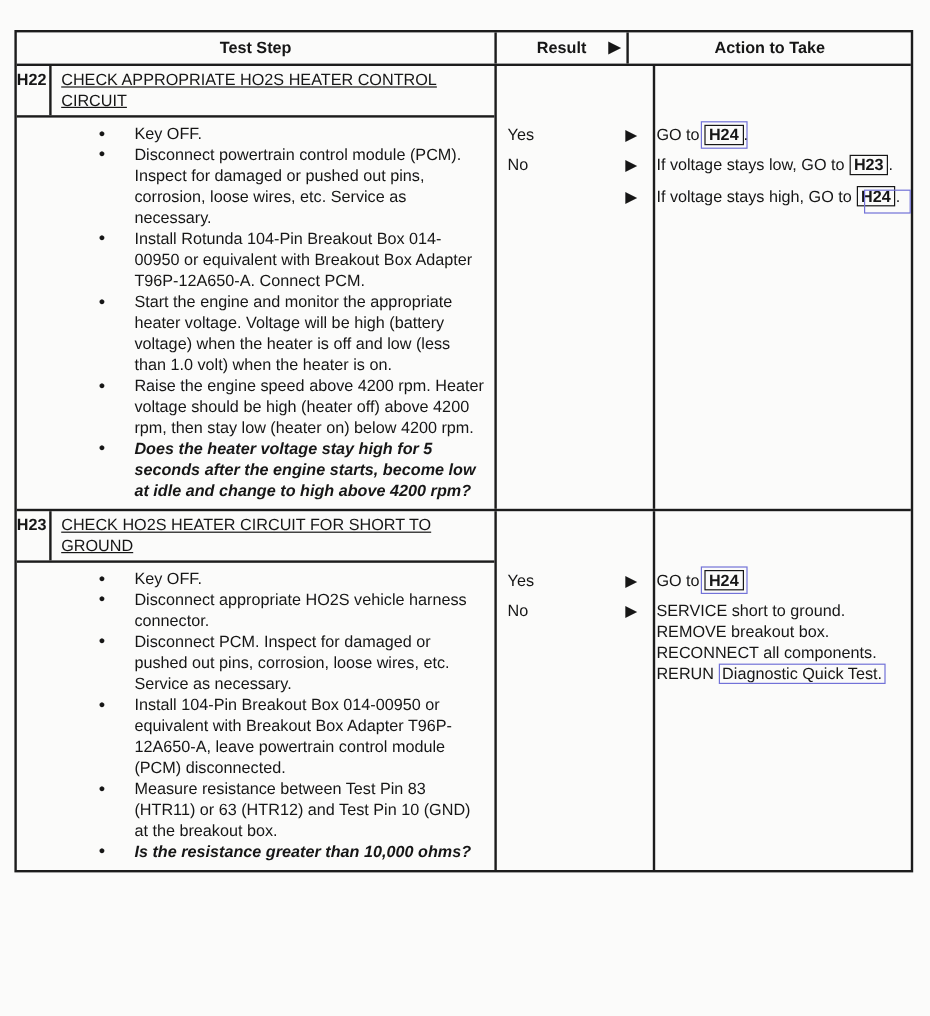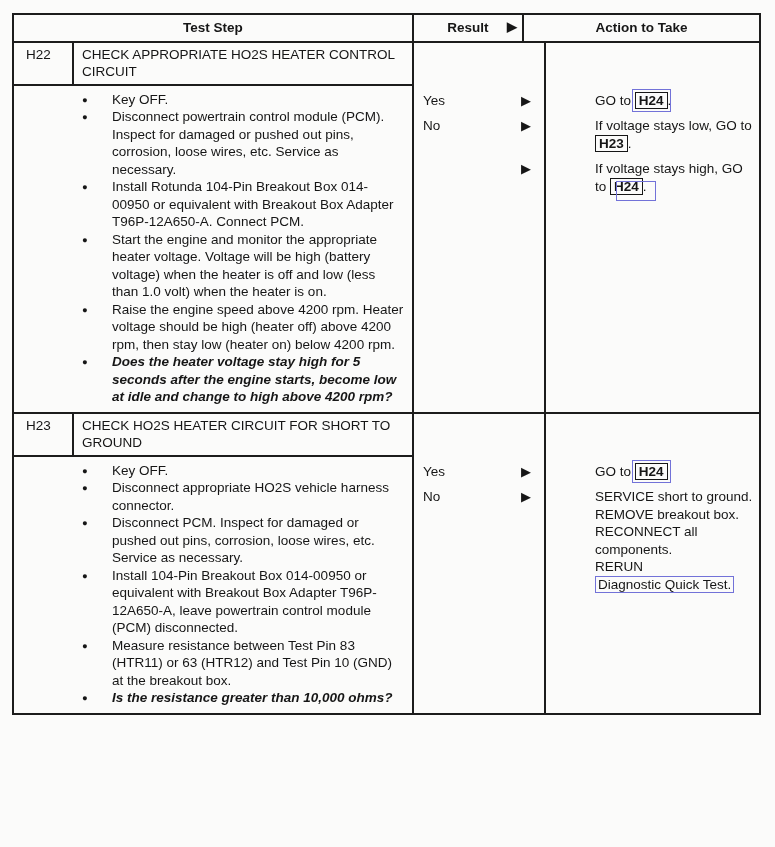--- a/index.html
+++ b/index.html
@@ -10,38 +10,38 @@
   }
   *{box-sizing:border-box;margin:0;padding:0;}
   body{
     width:775px;height:847px;overflow:hidden;
     background:var(--paper);
     font-family:"Liberation Sans", sans-serif;
     color:var(--ink);
     font-size:13.5px;line-height:17.5px;
   }
   .doc-table{
-    position:absolute;left:12px;top:13px;width:749px;
+    position:absolute;left:12px;top:25px;width:749px;
     border:2px solid var(--border);
     background:var(--paper);
   }
   
   .hdr{display:flex;border-bottom:2px solid var(--border);font-weight:700;}
   .hdr-cell{padding:4px 4px;text-align:center;}
   .hdr-teststep{width:400px;border-right:2px solid var(--border);}
   .hdr-result{width:110px;border-right:2px solid var(--border);position:relative;}
   .hdr-arrow{position:absolute;right:5px;top:3px;font-size:13px;}
   .hdr-action{flex:1;}
   
   .test-row{display:flex;position:relative;}
   .test-row + .test-row{border-top:2px solid var(--border);}
   .left{width:400px;border-right:2px solid var(--border);display:flex;flex-direction:column;}
   .title-bar{display:flex;border-bottom:2px solid var(--border);min-height:41px;}
-  .num{width:60px;border-right:2px solid var(--border);font-weight:400;padding:3px 2px 3px 12px;}
-  .title{flex:1;padding:3px 10px 3px 8px;}
+  .num{width:29px;border-right:2px solid var(--border);font-weight:700;padding:3px 2px 3px 0;}
+  .title{flex:1;padding:3px 10px 3px 8px;text-decoration:underline;}
   ul.steps{list-style:none;margin:5px 6px 6px 66px;flex:1;}
   li.step{position:relative;padding-left:32px;padding-right:2px;}
   li.step::before{
     content:"●";position:absolute;left:2px;top:0;
     font-size:9.5px;
   }
   li.step.bold{font-weight:700;font-style:italic;}
   
   .right{flex:1;position:relative;display:flex;flex-direction:column;}
   .vline{position:absolute;left:130px;top:0;bottom:0;width:2px;background:var(--border);}
@@ -66,21 +66,21 @@
   .link-offset::after{
     content:"";position:absolute;pointer-events:none;
     left:5px;top:2px;width:calc(100% + 7px);height:calc(100% + 3px);
     border:1.5px solid var(--link);
   }
   .link-text{
     border:1.5px solid var(--link);
     padding:0 2px;display:inline-block;line-height:15px;
     white-space:nowrap;
   }
-  .aline{min-height:17.5px;margin-left:48px;}
+  .aline{min-height:17.5px;}
 </style>
 </head>
 <body>
 
 <div class="doc-table">
   <div class="hdr">
     <div class="hdr-cell hdr-teststep">Test Step</div>
     <div class="hdr-cell hdr-result">
       <span>Result</span>
       <span class="hdr-arrow">▶</span>

